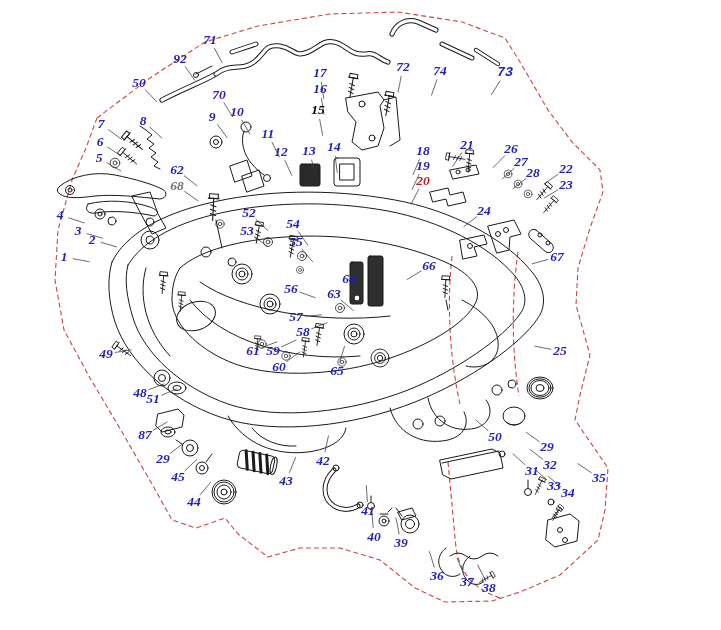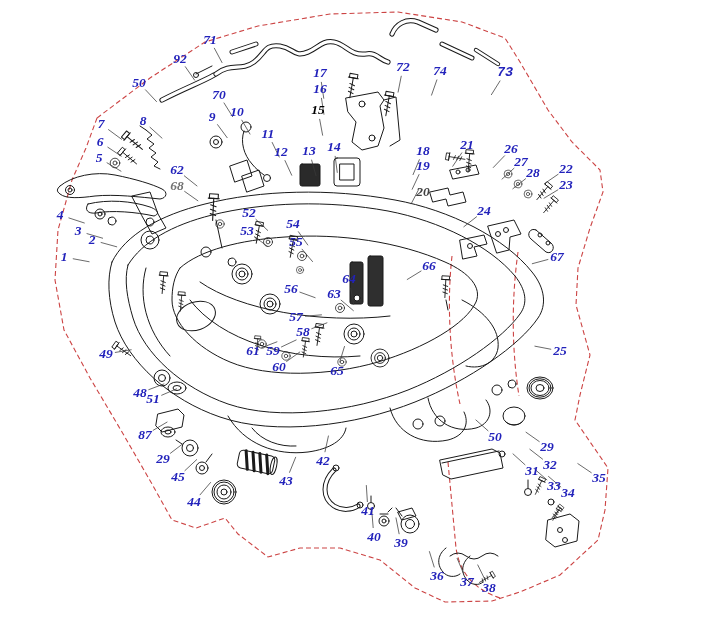--- a/index.html
+++ b/index.html
@@ -362,21 +362,21 @@
       <span class="callout" style="left: 237px; top: 112px; color: rgb(34, 34, 187);">10</span>
       <span class="callout" style="left: 268px; top: 134px; color: rgb(34, 34, 187);">11</span>
       <span class="callout" style="left: 281px; top: 152px; color: rgb(34, 34, 187);">12</span>
       <span class="callout" style="left: 309px; top: 151px; color: rgb(34, 34, 187);">13</span>
       <span class="callout" style="left: 334px; top: 147px; color: rgb(34, 34, 187);">14</span>
       <span class="callout" style="left: 318px; top: 110px; color: #000000;">15</span>
       <span class="callout" style="left: 320px; top: 89px; color: rgb(34, 34, 187);">16</span>
       <span class="callout" style="left: 320px; top: 73px; color: rgb(34, 34, 187);">17</span>
       <span class="callout" style="left: 423px; top: 151px; color: rgb(34, 34, 187);">18</span>
       <span class="callout" style="left: 423px; top: 166px; color: rgb(34, 34, 187);">19</span>
-      <span class="callout" style="left: 423px; top: 192px; color: #404040;">20</span>
+      <span class="callout" style="left: 423px; top: 181px; color: #b91c1c;">20</span>
       <span class="callout" style="left: 467px; top: 145px; color: rgb(34, 34, 187);">21</span>
       <span class="callout" style="left: 566px; top: 169px; color: rgb(34, 34, 187);">22</span>
       <span class="callout" style="left: 566px; top: 185px; color: rgb(34, 34, 187);">23</span>
       <span class="callout" style="left: 484px; top: 211px; color: rgb(34, 34, 187);">24</span>
       <span class="callout" style="left: 560px; top: 351px; color: rgb(34, 34, 187);">25</span>
       <span class="callout" style="left: 511px; top: 149px; color: rgb(34, 34, 187);">26</span>
       <span class="callout" style="left: 521px; top: 162px; color: rgb(34, 34, 187);">27</span>
       <span class="callout" style="left: 533px; top: 173px; color: rgb(34, 34, 187);">28</span>
       <span class="callout" style="left: 547px; top: 447px; color: rgb(34, 34, 187);">29</span>
       <span class="callout" style="left: 495px; top: 437px; color: rgb(34, 34, 187);">50</span>

